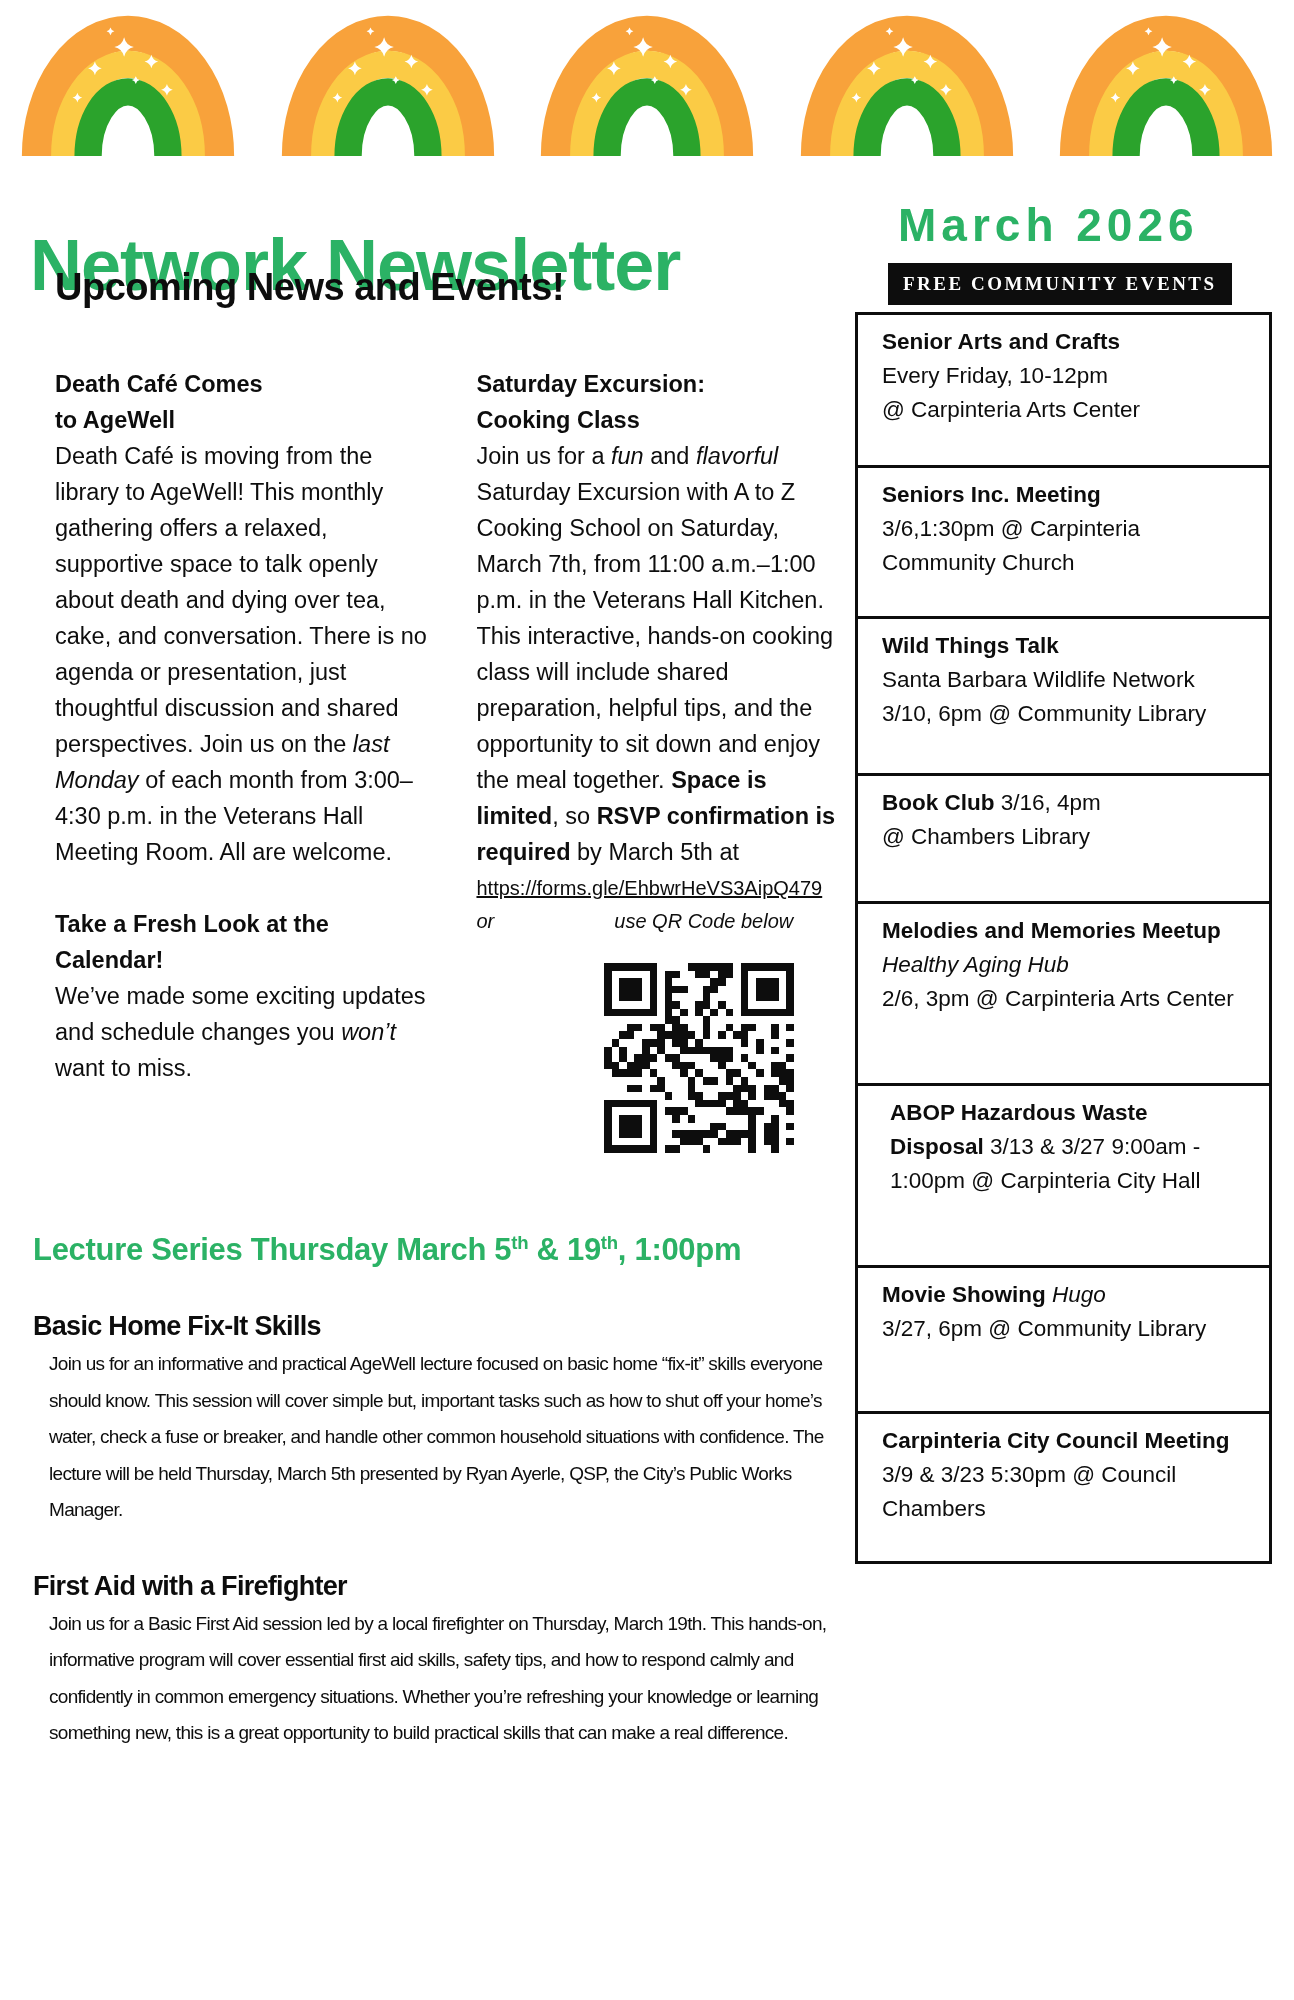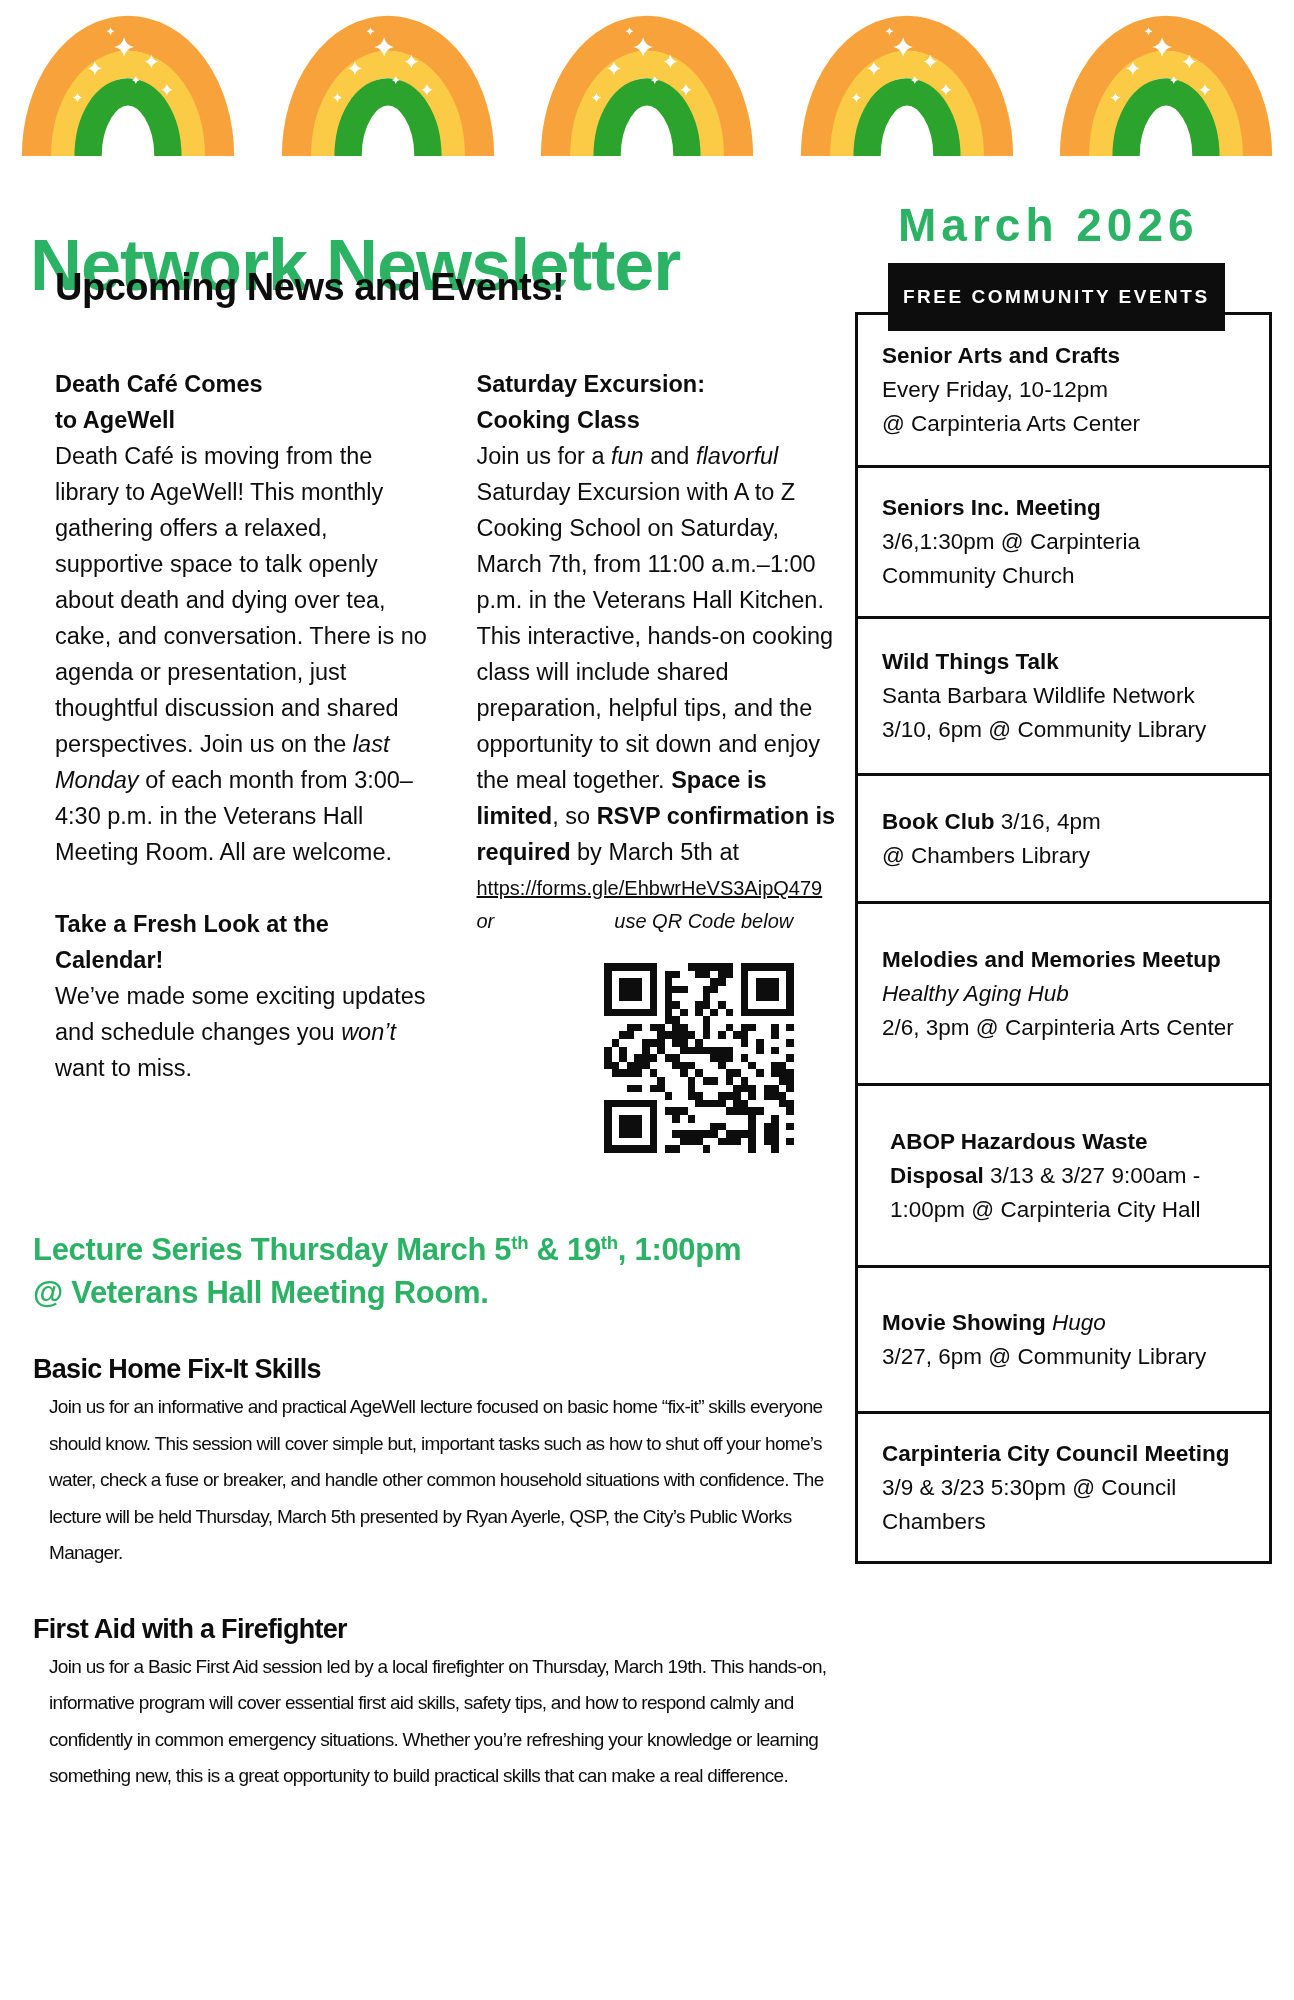--- a/index.html
+++ b/index.html
@@ -33,21 +33,21 @@
   }
   .march{
     position:absolute;left:898px;top:198px;
     font-size:46px;font-weight:bold;color:var(--green);
     letter-spacing:5px;white-space:nowrap;
   }
   .banner{
     position:absolute;left:888px;top:263px;
     background:var(--ink);color:#fff;
     font-size:19px;font-weight:bold;letter-spacing:2.5px;
-    padding:23px 15px;white-space:nowrap;
+    padding:10px 15px;white-space:nowrap;font-family:Liberation Serif, serif;
   }
   
   .cols{
     position:absolute;left:55px;top:366px;
     display:flex;gap:35px;width:794px;
     font-size:23.5px;line-height:36px;
   }
   .col1{width:388px;}
   .col2{width:374px;}
   .col-heading{font-weight:bold;}
@@ -81,21 +81,21 @@
   }
   .article + .article{margin-top:40px;}
   
   .events{
     position:absolute;left:855px;top:312px;width:417px;
   }
   .event-card{
     box-sizing:border-box;
     border:3px solid var(--ink);
     margin-top:-3px;
-    display:flex;flex-direction:column;justify-content:center;
+    display:flex;flex-direction:column;
     padding:10px 24px;
   }
   .event-card:first-child{margin-top:0;}
   .event-line{font-size:22.5px;line-height:34px;}
 </style>
 </head>
 <body>
 
 <div class="page">
 
@@ -505,21 +505,20 @@
           <rect x="13" y="24" width="1" height="1" fill="#0d0d0d"></rect>
           <rect x="19" y="24" width="1" height="1" fill="#0d0d0d"></rect>
           <rect x="22" y="24" width="1" height="1" fill="#0d0d0d"></rect>
         </svg>
     </div>
   </div>
 
   <div class="bottom">
     <div class="lecture">
       <div><span class="b">Lecture Series Thursday March 5</span><sup class="b">th</sup><span class="b"> &amp; 19</span><sup class="b">th</sup><span class="b">, 1:00pm</span></div>
-      <div><span class="b">@ Veterans Hall Meeting Room.</span></div>
     </div>
 
     <div class="article">
       <div class="article-heading">Basic Home Fix-It Skills</div>
       <p class="article-body">Join us for an informative and practical AgeWell lecture focused on basic home “fix-it” skills everyone should know. This session will cover simple but, important tasks such as how to shut off your home’s water, check a fuse or breaker, and handle other common household situations with confidence. The lecture will be held Thursday, March 5th presented by Ryan Ayerle, QSP, the City’s Public Works Manager.</p>
     </div>
 
     <div class="article">
       <div class="article-heading">First Aid with a Firefighter</div>
       <p class="article-body">Join us for a Basic First Aid session led by a local firefighter on Thursday, March 19th. This hands-on, informative program will cover essential first aid skills, safety tips, and how to respond calmly and confidently in common emergency situations. Whether you’re refreshing your knowledge or learning something new, this is a great opportunity to build practical skills that can make a real difference.</p>

